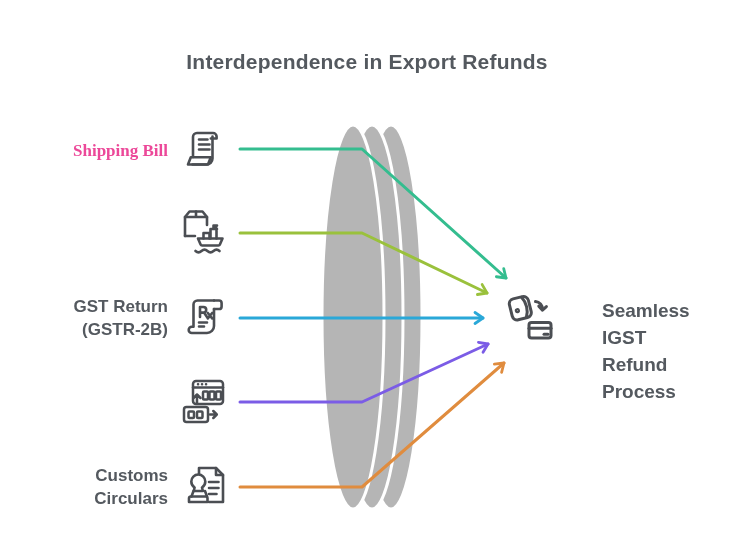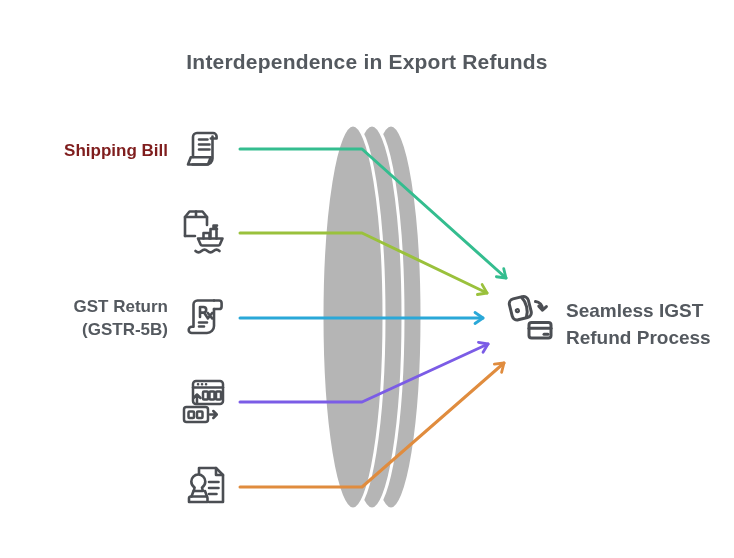--- a/index.html
+++ b/index.html
@@ -73,23 +73,25 @@
       <path class="connector" d="M240 149 H362 L506 278" marker-end="url(#arrow0)" stroke="#34bd8f"></path>
       <path class="connector" d="M240 233 H362 L487 293" marker-end="url(#arrow1)" stroke="#9ac13c"></path>
       <path class="connector" d="M240 318 H483" marker-end="url(#arrow2)" stroke="#2aa8d8"></path>
       <path class="connector" d="M240 402 H362 L488 344" marker-end="url(#arrow3)" stroke="#7b5ce6"></path>
       <path class="connector" d="M240 487 H362 L504 363" marker-end="url(#arrow4)" stroke="#e08c3e"></path>
     </g>
   </svg>
 
   <div class="title" style="color: rgb(84, 89, 95);">Interdependence in Export Refunds</div>
 
-  <div class="src-label single" style="top: 140px; color: #7f1d1d;">Shipping Bill</div>
+  <div class="src-label single" style="top: 140px; color: #ec4899; font-family: Liberation Serif, serif;">Shipping Bill</div>
   <div class="src-label" style="top: 295px; color: rgb(84, 89, 95);">GST Return
-(GSTR-5B)</div>
+(GSTR-2B)</div>
+  <div class="src-label" style="top: 464px; color: rgb(84, 89, 95);">Customs
+Circulars</div>
 
   <span class="icon" style="left: 180px; top: 125px; color: rgb(75, 78, 83);">
     <svg width="50" height="50" viewBox="0 0 50 50" stroke-width="2.6">
       <path d="M13 32 V12 a4 4 0 0 1 4-4 h16 a3.6 3.6 0 0 1 3.6 3.6 v1.9 h-5.8"></path>
       <path d="M32.5 11.5 V33.5 a6 6 0 0 1-6 6 H12.5"></path>
       <path d="M8 39.5 l2.8-7.2 h20 l-2.8 7.2 z"></path>
       <path d="M19 14.5 h8.5 M19 19.5 h10.5 M19 24.5 h10.5"></path>
     </svg>
   </span>
 
@@ -148,16 +150,16 @@
         <circle cx="13.8" cy="21" r="1.1"></circle>
       </g>
       <path d="M32.5 12.5 a7.6 7.6 0 0 1 7 7.8"></path>
       <path d="M35.8 17.2 l3.7 3.9 3.9-3.5"></path>
       <rect x="26" y="33.5" width="22" height="15.5" rx="2.6"></rect>
       <path d="M26 39.2 h22"></path>
       <path d="M41 45.3 h4"></path>
     </svg>
   </span>
 
-  <div class="result-label" style="color: rgb(84, 89, 95);">Seamless IGST
+  <div class="result-label" style="color: rgb(84, 89, 95); margin-left: 36px;">Seamless IGST
 Refund Process</div>
 
 </div>
 
 </body></html>

